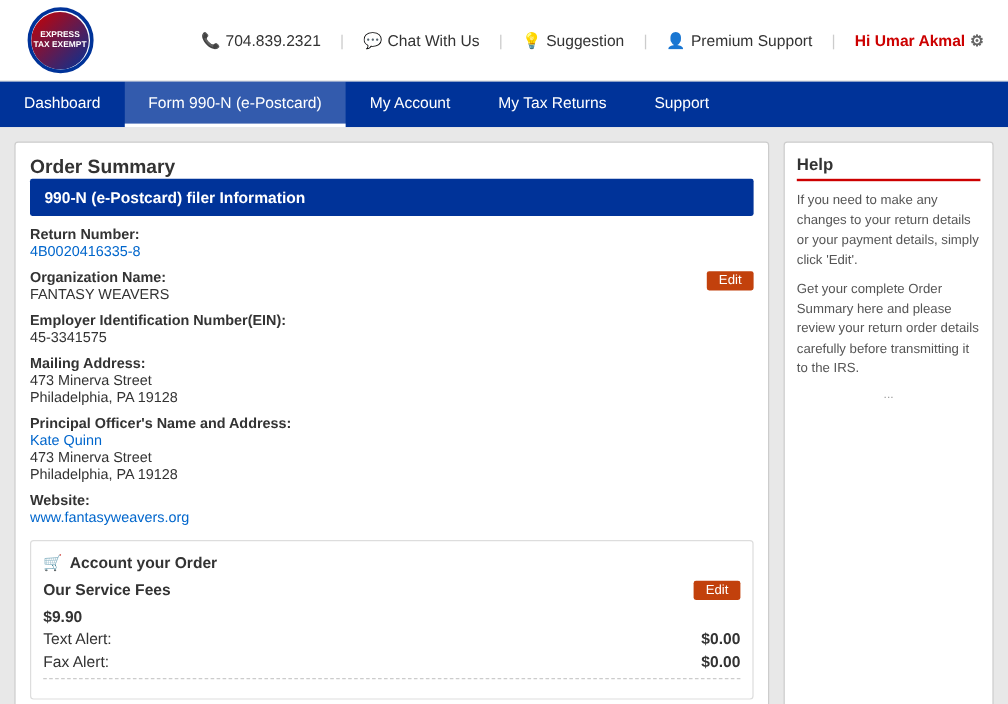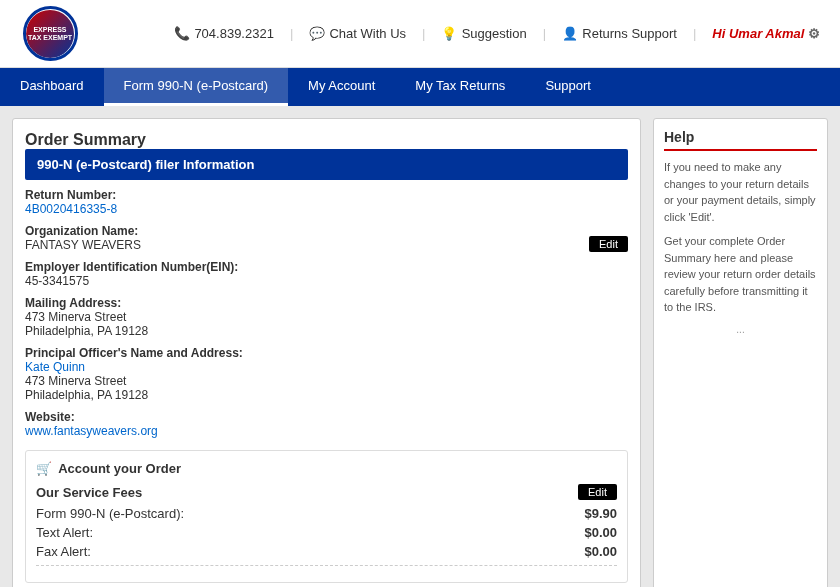--- a/index.html
+++ b/index.html
@@ -29,23 +29,23 @@
     .order-summary-title { font-size: 16px; font-weight: bold; color: #333; margin-bottom: 0; }
 
     
     .section-header { background: #003399; color: #fff; padding: 8px 12px; font-size: 13px; font-weight: bold; border-radius: 2px; margin-bottom: 0; display: flex; align-items: center; gap: 6px; }
 
     
     .filer-info { margin-bottom: 12px; }
     .info-label { font-weight: bold; color: #333; font-size: 12px; margin-top: 8px; }
     .info-value { color: #0066cc; font-size: 12px; }
     .info-value-black { color: #333; font-size: 12px; }
-    .info-row { display: flex; justify-content: space-between; align-items: flex-end; }
+    .info-row { display: flex; justify-content: space-between; align-items: center; }
     .info-col { flex: 1; }
-    .edit-btn { background: #000000; color: #fff; border: none; padding: 2px 10px; font-size: 11px; cursor: pointer; border-radius: 2px; white-space: nowrap; margin-left: 8px; }
+    .edit-btn { background: #c2410c; color: #fff; border: none; padding: 2px 10px; font-size: 11px; cursor: pointer; border-radius: 2px; white-space: nowrap; margin-left: 8px; }
 
     
     .two-col { display: flex; gap: 12px; margin-bottom: 12px; }
     .review-order { flex: 1; border: 1px solid #ddd; border-radius: 3px; padding: 10px; }
     .review-order-header { display: flex; align-items: center; justify-content: space-between; margin-bottom: 8px; }
     .review-order-title { font-size: 14px; font-weight: bold; color: #333; display: flex; align-items: center; gap: 6px; }
     .fee-row { display: flex; justify-content: space-between; margin-bottom: 4px; font-size: 12px; }
     .fee-label { color: #333; }
     .fee-value { color: #333; font-weight: bold; }
     .fee-divider { border-top: 1px dashed #ccc; margin: 6px 0; }
@@ -79,25 +79,25 @@
       <span>Chat With Us</span>
     </div>
     <span class="separator">|</span>
     <div class="topbar-item">
       <span>💡</span>
       <span>Suggestion</span>
     </div>
     <span class="separator">|</span>
     <div class="topbar-item">
       <span>👤</span>
-      <span>Returns Support</span>
+      <span>Premium Support</span>
     </div>
     <span class="separator">|</span>
     <div class="topbar-item topbar-user">
-      <span style="color:#cc0000; font-weight:bold;font-style:italic;">Hi Umar Akmal</span>
+      <span style="color:#cc0000; font-weight:bold;">Hi Umar Akmal</span>
       <span style="color:#666;">⚙</span>
     </div>
   </div>
 </div>
 
 <div class="navbar">
   <div class="nav-item">Dashboard</div>
   <div class="nav-item active">Form 990-N (e-Postcard)</div>
   <div class="nav-item">My Account</div>
   <div class="nav-item">My Tax Returns</div>
@@ -164,26 +164,25 @@
     <div class="two-col">
       <div style="flex:1;">
 
         <div class="review-order">
           <div class="review-order-header">
             <div class="review-order-title">
               <span style="color:#5b73c2;">🛒</span>
               <span>Account your Order</span>
             </div>
           </div>
-          <div style="display:flex; justify-content:space-between; align-items:center; margin-bottom:6px;">
+          <div style="display:flex; justify-content:space-between; margin-bottom:6px;">
             <span class="fee-label" style="font-weight:bold;">Our Service Fees</span>
             <button class="edit-btn">Edit</button>
           </div>
           <div class="fee-row">
-            <span class="fee-label">Form 990-N (e-Postcard):</span>
             <span class="fee-value">$9.90</span>
           </div>
           <div class="fee-row">
             <span class="fee-label">Text Alert:</span>
             <span class="fee-value">$0.00</span>
           </div>
           <div class="fee-row">
             <span class="fee-label">Fax Alert:</span>
             <span class="fee-value">$0.00</span>
           </div>

